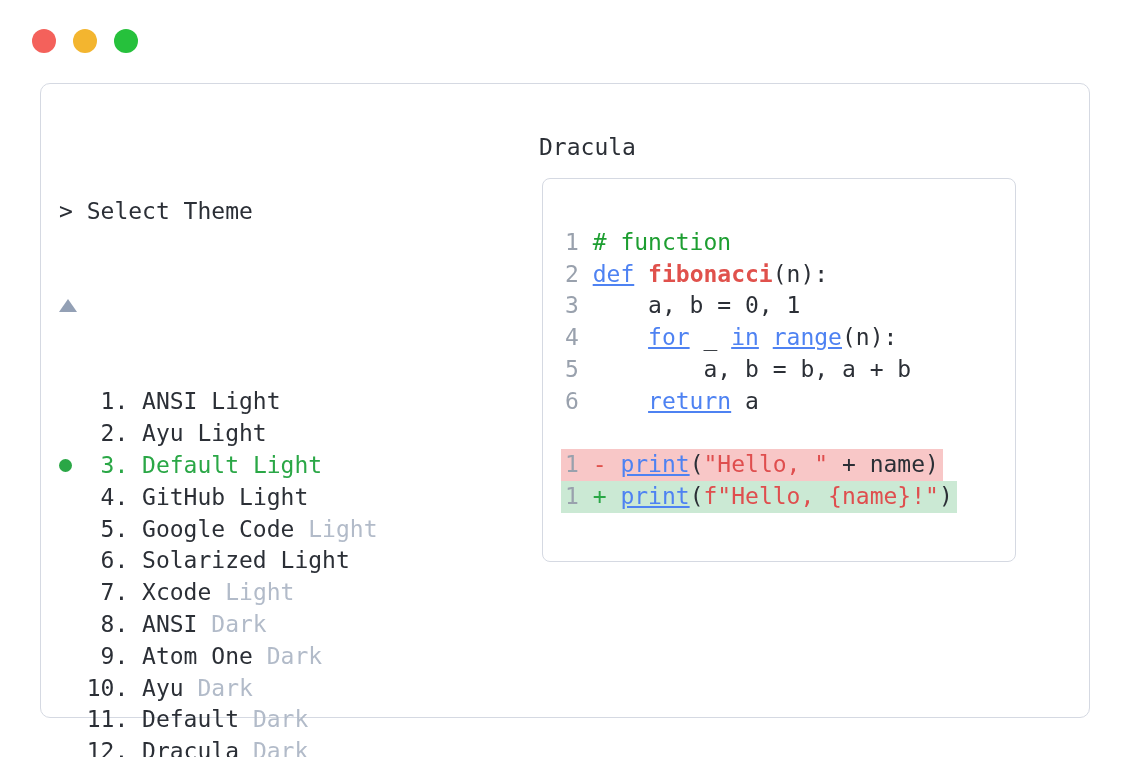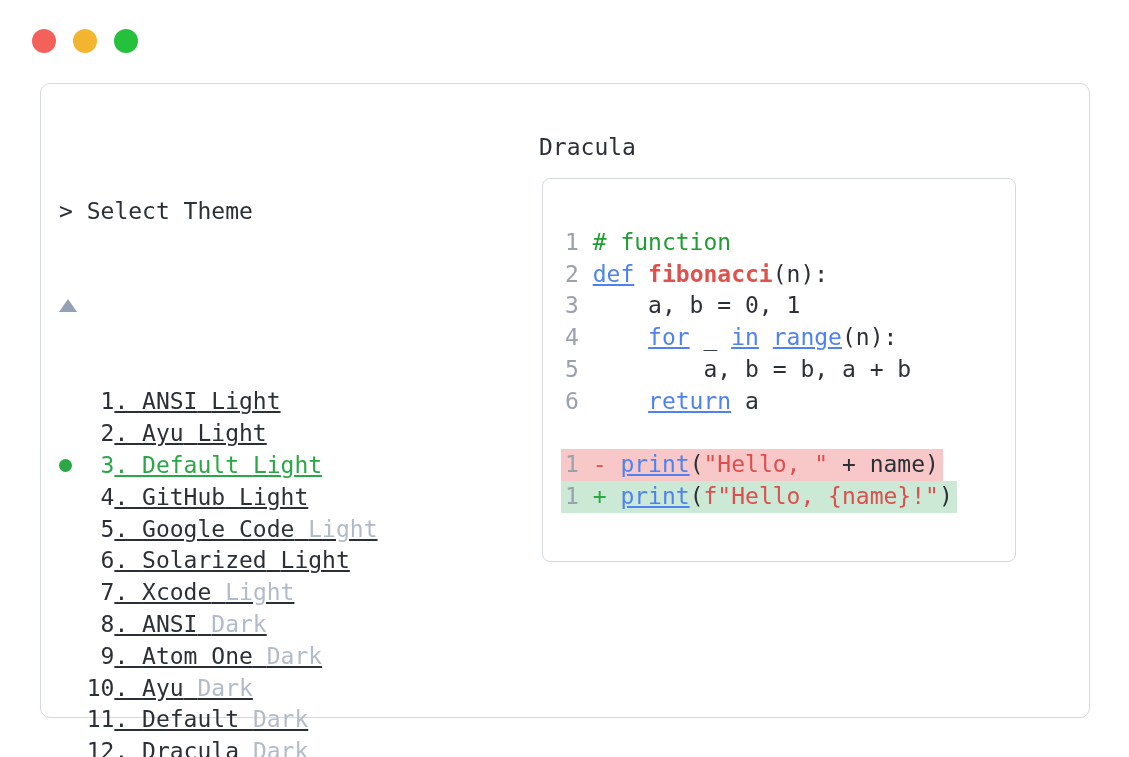--- a/index.html
+++ b/index.html
@@ -38,21 +38,21 @@
     border:1.5px solid var(--border);border-radius:10px;background:#fff;
   }
 
   .left-pane{position:absolute;left:18px;top:48px;white-space:pre;}
   .row{height:31.8px;}
   .prompt{color:var(--text-dark);}
   .bullet{display:inline-block;width:2ch;}
   .dot{display:inline-block;width:13px;height:13px;border-radius:50%;
        background:var(--accent-green);position:relative;top:-1px;}
   .num{display:inline-block;width:2ch;text-align:right;}
-  .theme-item{color:var(--text-dark);cursor:default;text-decoration:underline;}
+  .theme-item{color:var(--text-dark);cursor:default;}
   .theme-item .variant.muted{color:var(--muted);}
   .theme-item.selected, .theme-item.selected .variant{color:var(--accent-green);}
   .tri-up{display:inline-block;width:0;height:0;vertical-align:2px;
     border-left:9px solid transparent;border-right:9px solid transparent;
     border-bottom:13px solid var(--scroll-muted);}
 
   .right-pane{position:absolute;left:498px;top:48px;width:540px;}
   .preview-title{height:31.8px;color:var(--text-dark);}
   .preview-box{
     margin-top:14px;margin-left:3px;width:474px;height:384px;

